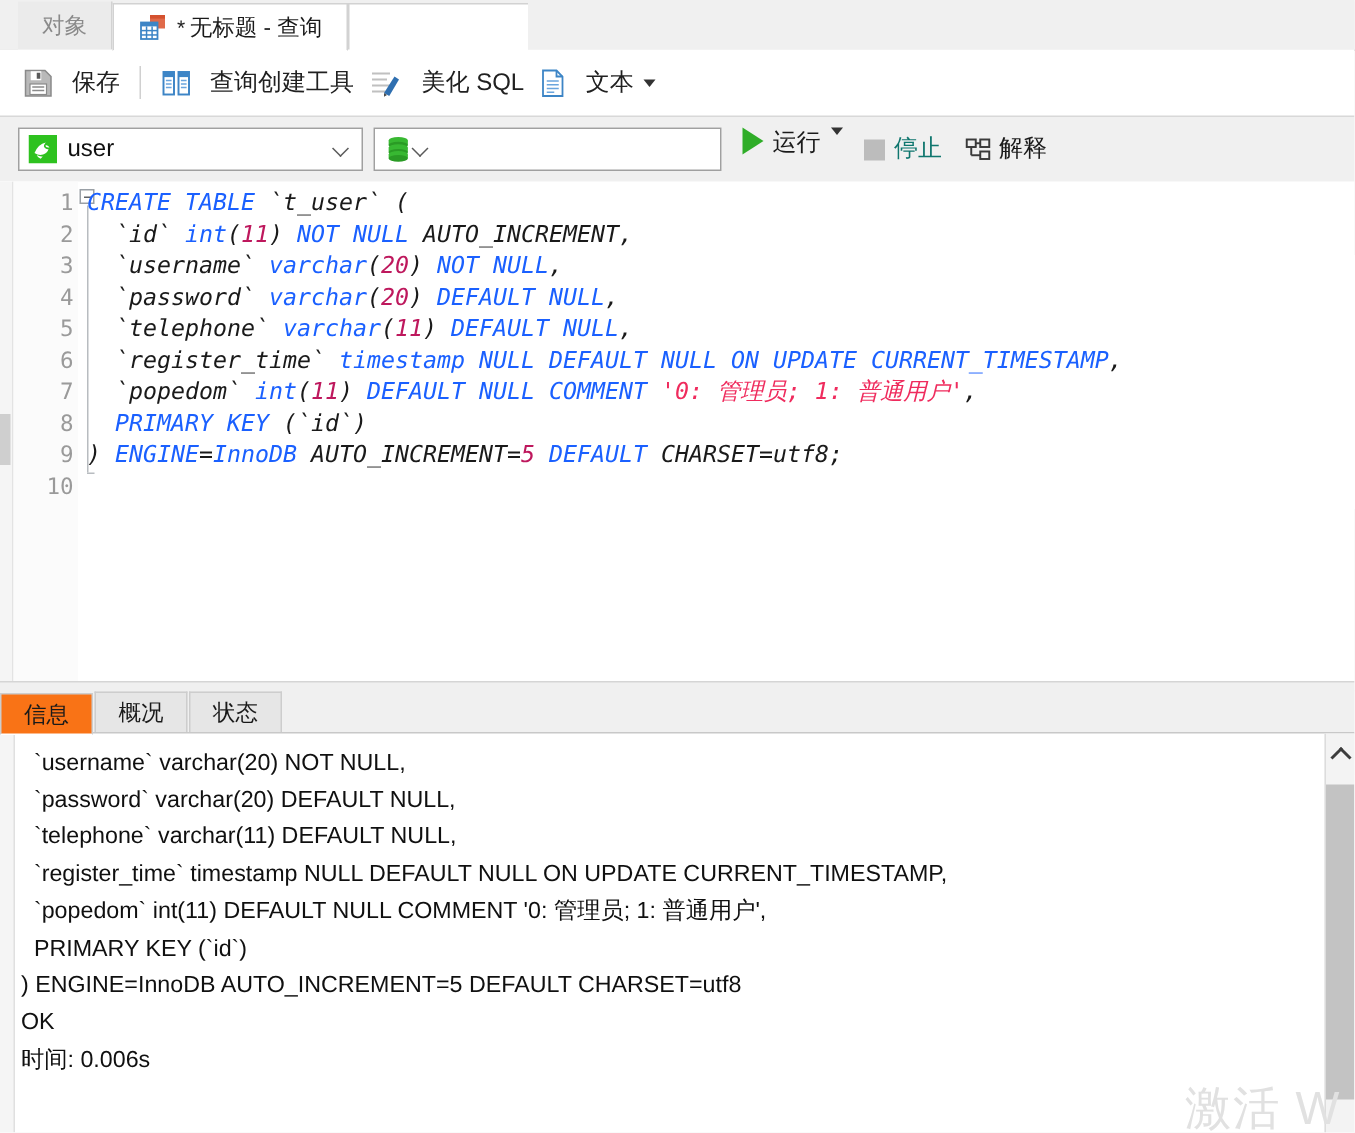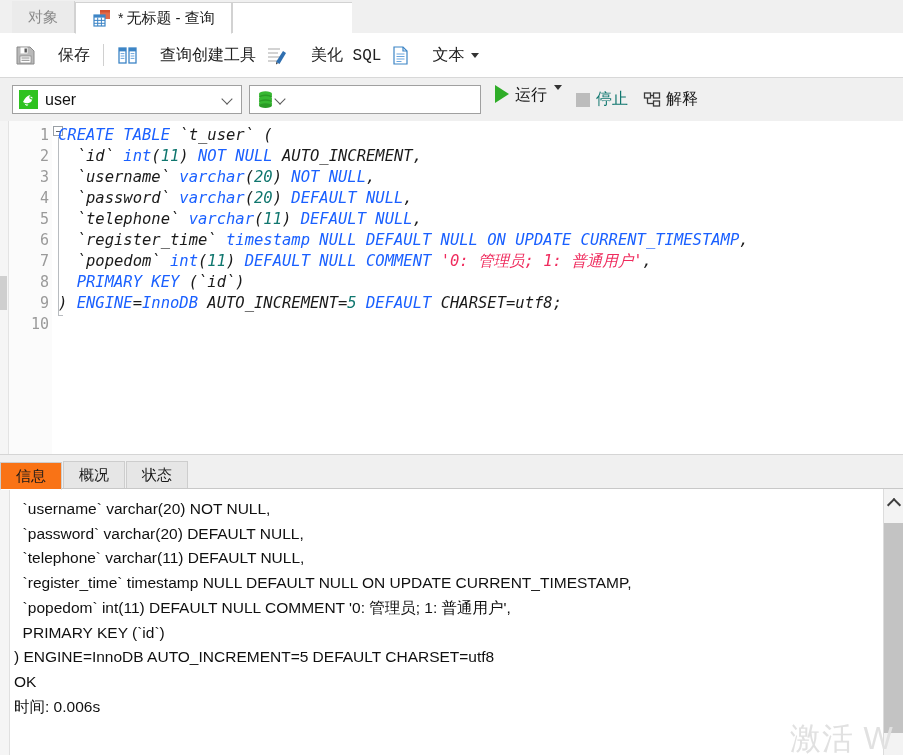--- a/index.html
+++ b/index.html
@@ -70,21 +70,21 @@
     box-sizing: border-box;
   }
   .tb-item {
     display: flex; align-items: center;
     height: 30px;
     padding: 0 5px;
     font-size: 16px; color: #202020;
     cursor: default;
     white-space: nowrap;
   }
-  .tb-item .lbl { margin-left: 22px; font-family: Liberation Mono, monospace; }
+  .tb-item .lbl { margin-left: 12px; }
   .tb-sep {
     width: 1px; height: 22px; background: #d0d0d0; margin: 0 8px;
   }
   .tb-caret {
     display: inline-block;
     width: 0; height: 0;
     border-left: 4px solid transparent;
     border-right: 4px solid transparent;
     border-top: 5px solid #333;
     margin-left: 7px; margin-right: 2px;
@@ -215,21 +215,21 @@
     position: absolute; left: 58px; top: 0;
     font-family: "DejaVu Sans Mono", "Liberation Mono", monospace;
     font-size: 15.5px;
     line-height: 21px;
     white-space: pre;
     color: #1a1a1a;
     font-style: italic;
   }
   .code .line { height: 21px; }
   .kw  { color: #1a60ff; }
-  .num { color: #0f766e; margin-top: 48px; }
+  .num { color: #be185d; margin-top: 48px; }
   .str { color: #ef2b5d; }
   .pln { color: #1a1a1a; }
 
   
   .splitter {
     position: absolute; left: 0; top: 454px;
     width: 903px; height: 6px;
     background: #f0f0f0;
     border-top: 1px solid #d5d5d5;
     cursor: row-resize;

